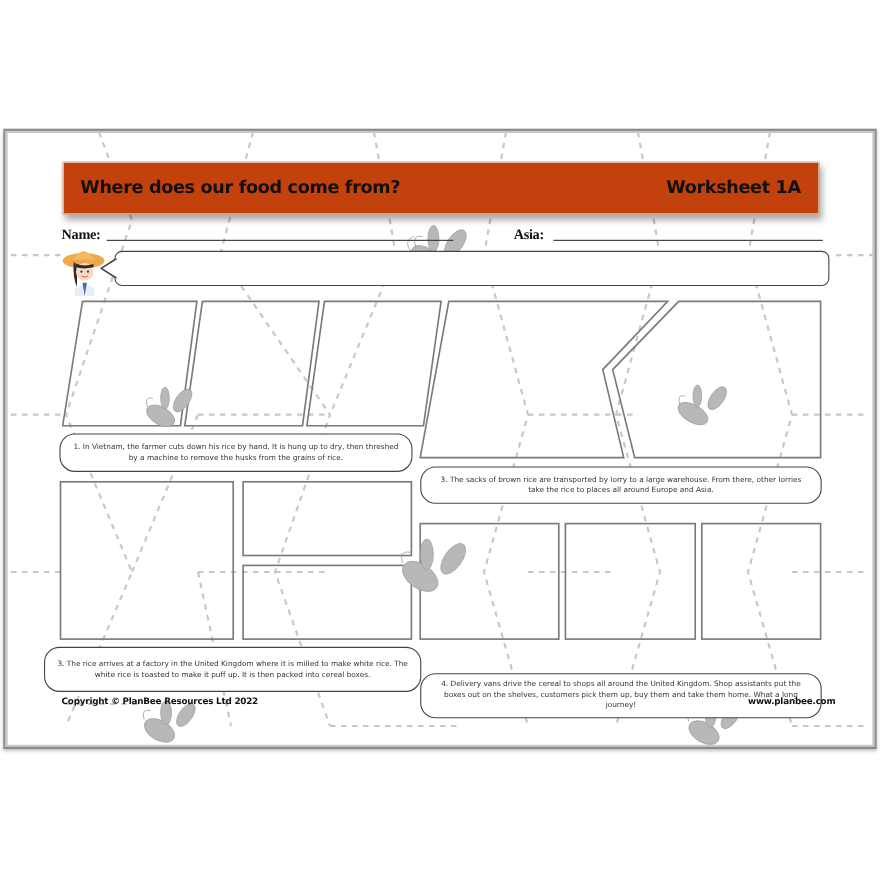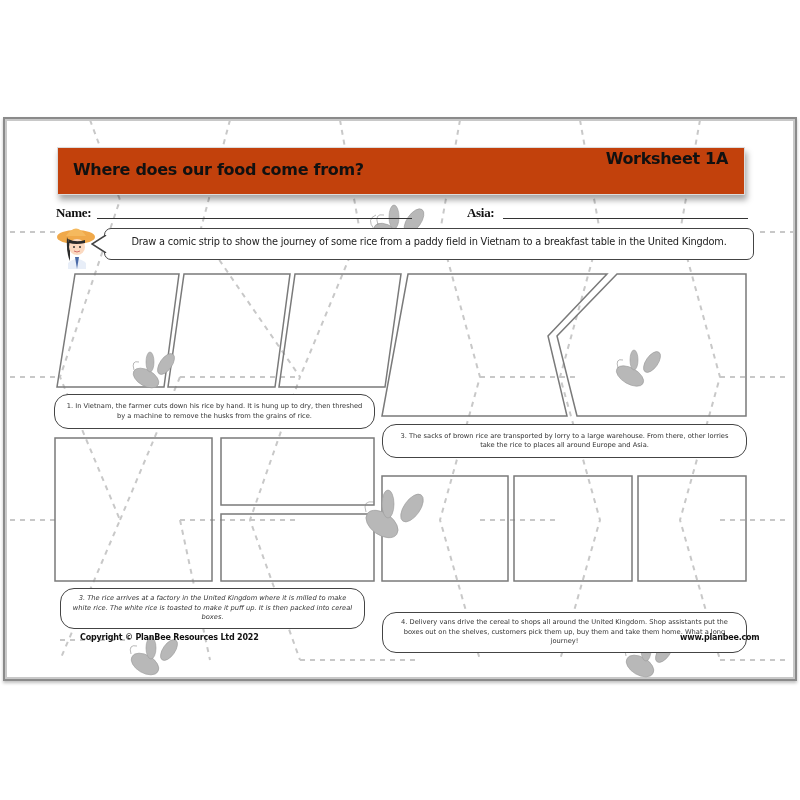--- a/index.html
+++ b/index.html
@@ -13,21 +13,21 @@
   .title-bar {
     position: absolute; left: 57px; top: 147px; width: 686px; height: 46px;
     background: #c2410c; border: 1px solid #dcdcdc;
     box-shadow: 2px 5px 6px rgba(0,0,0,0.35);
   }
   .title-text {
     position: absolute; left: 15px; top: 12px; font-weight: bold; font-size: 16px;
     font-family: "DejaVu Sans", sans-serif; color: #111; letter-spacing: -0.3px;
   }
   .worksheet-text {
-    position: absolute; right: 16px; top: 1px; font-weight: bold; font-size: 16px;
+    position: absolute; right: 16px; top: 12px; font-weight: bold; font-size: 16px;
     font-family: "DejaVu Sans", sans-serif; color: #111; letter-spacing: -0.3px;
   }
   .field-label {
     position: absolute; font-weight: bold; font-size: 13px; color: #111;
     font-family: Liberation Serif, serif; letter-spacing: -0.3px;
   }
   .field-line { position: absolute; height: 0; border-bottom: 1.5px solid #333; }
   .instr-bubble {
     position: absolute; left: 104px; top: 228px; width: 648px; height: 30px;
     border: 1.5px solid #444; border-radius: 7px; background: #fff;
@@ -155,30 +155,29 @@
   <circle cx="24" cy="24" r="1" fill="#333"></circle>
   <path d="M18 28 Q21 30 24 28" stroke="#c55" fill="none" stroke-width="0.8"></path>
   <path d="M12 40 Q21 32 30 40 L30 46 L12 46 Z" fill="#e8eef8"></path>
   <path d="M19 34 L21 46 L23 34" fill="#4a6aa8"></path>
 </svg>
 
 <div class="instr-bubble">
   <svg style="position:absolute; left:-14px; top:6px;" width="16" height="18" viewBox="0 0 16 18">
     <path d="M15 0 L1 9 L15 18" fill="#fff" stroke="#444" stroke-width="1.5"></path>
   </svg>
-  <div class="instr-text">Draw a comic strip to show the journey of some rice from a paddy field in Vietnam to a breakfast table in the United Kingdom.</div>
 </div>
 
 <div class="caption" style="left:54px; top:394px; width:321px; height:35px;">
   <span>1. In Vietnam, the farmer cuts down his rice by hand. It is hung up to dry, then threshed by a machine to remove the husks from the grains of rice.</span>
 </div>
 <div class="caption" style="left:382px; top:424px; width:365px; height:34px;">
   <span>3. The sacks of brown rice are transported by lorry to a large warehouse.  From there, other lorries take the rice to places all around Europe and Asia.</span>
 </div>
-<div class="caption" style="left:60px; top:588px; width:305px; height:41px;font-style:italic;">
+<div class="caption" style="left:40px; top:588px; width:343px; height:41px;">
   <span>3. The rice arrives at a factory in the United Kingdom where it is milled to make white rice. The white rice is toasted to make it puff up. It is then packed into cereal boxes.</span>
 </div>
 <div class="caption" style="left:382px; top:612px; width:365px; height:41px;">
   <span>4. Delivery vans drive the cereal to shops all around the United Kingdom. Shop assistants put the boxes out on the shelves, customers pick them up, buy them and take them home. What a long journey!</span>
 </div>
 
-<span class="footer-text" style="left:56px; top:633px;margin-left:24px;">Copyright © PlanBee Resources Ltd 2022</span>
+<span class="footer-text" style="left:56px; top:633px;">Copyright © PlanBee Resources Ltd 2022</span>
 <span class="footer-text" style="left:680px; top:633px;">www.planbee.com</span>
 
 </body></html>

